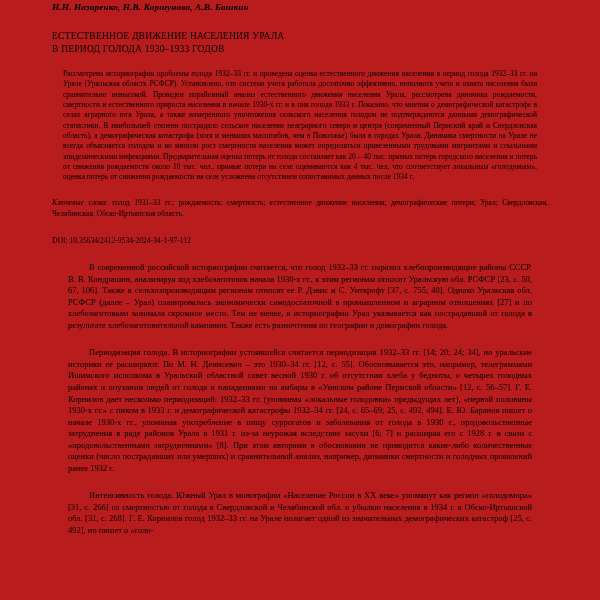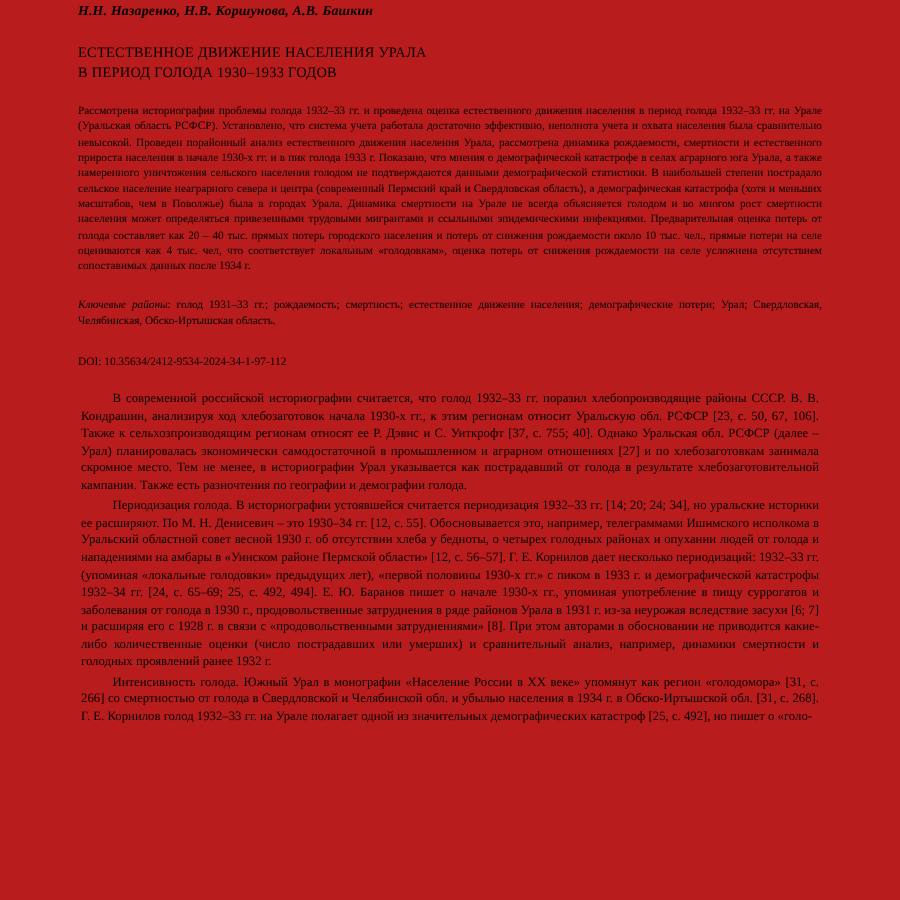--- a/index.html
+++ b/index.html
@@ -42,21 +42,21 @@
   }
   .article-title .line {
     display: block;
     white-space: nowrap;
   }
   .abstract {
     font-size: 7.5px;
     line-height: 10.3px;
     text-align: justify;
     text-justify: inter-word;
-    margin: 0;
+    margin: 11px;
     hyphens: manual;
   }
   .keywords {
     font-size: 7.5px;
     line-height: 10.3px;
     text-align: justify;
     margin: 16px 0 0 0;
   }
   .keywords .kw-label {
     font-style: italic;
@@ -67,21 +67,21 @@
     margin: 17px 0 0 0;
   }
   .body-text {
     font-size: 8.5px;
     line-height: 11.55px;
     text-align: justify;
     text-justify: inter-word;
     margin: 14px 0 0 0;
   }
   .body-text p {
-    margin: 2px;
+    margin: 16px;
     text-indent: 21px;
   }
   .body-text p .lead {
   }
   
   .col {
     width: 496px;
   }
 </style>
 </head>
@@ -94,21 +94,21 @@
     <div class="running-head">Н.Н. Назаренко, Н.В. Коршунова, А.В. Башкин</div>
 
     <h1 class="article-title">
       <span class="line">ЕСТЕСТВЕННОЕ ДВИЖЕНИЕ НАСЕЛЕНИЯ УРАЛА</span>
       <span class="line">В ПЕРИОД ГОЛОДА 1930–1933 ГОДОВ</span>
     </h1>
 
     <p class="abstract">Рассмотрена историография проблемы голода 1932–33 гг. и проведена оценка естественного движения населения в период голода 1932–33 гг. на Урале (Уральская область РСФСР). Установлено, что система учета работала достаточно эффективно, неполнота учета и охвата населения была сравнительно невысокой. Проведен порайонный анализ естественного движения населения Урала, рассмотрена динамика рождаемости, смертности и естественного прироста населения в начале 1930-х гг. и в пик голода 1933 г. Показано, что мнения о демографической катастрофе в селах аграрного юга Урала, а также намеренного уничтожения сельского населения голодом не подтверждаются данными демографической статистики. В наибольшей степени пострадало сельское население неаграрного севера и центра (современный Пермский край и Свердловская область), а демографическая катастрофа (хотя и меньших масштабов, чем в Поволжье) была в городах Урала. Динамика смертности на Урале не всегда объясняется голодом и во многом рост смертности населения может определяться привезенными трудовыми мигрантами и ссыльными эпидемическими инфекциями. Предварительная оценка потерь от голода составляет как 20 – 40 тыс. прямых потерь городского населения и потерь от снижения рождаемости около 10 тыс. чел., прямые потери на селе оцениваются как 4 тыс. чел, что соответствует локальным «голодовкам», оценка потерь от снижения рождаемости на селе усложнена отсутствием сопоставимых данных после 1934 г.</p>
 
     <p class="keywords">
-      <span class="kw-label">Ключевые районы</span><span>: голод 1931–33 гг.; рождаемость; смертность; естественное движение населения; демографические потери; Урал; Свердловская, Челябинская, Обско-Иртышская область.</span>
+      <span class="kw-label">Ключевые слова</span><span>: голод 1931–33 гг.; рождаемость; смертность; естественное движение населения; демографические потери; Урал; Свердловская, Челябинская, Обско-Иртышская область.</span>
     </p>
 
     <p class="doi">DOI: 10.35634/2412-9534-2024-34-1-97-112</p>
 
     <div class="body-text">
       <p>
         <span class="lead"></span><span>В современной российской историографии считается, что голод 1932–33 гг. поразил хлебопроизводящие районы СССР. В. В. Кондрашин, анализируя ход хлебозаготовок начала 1930-х гг., к этим регионам относит Уральскую обл. РСФСР [23, с. 50, 67, 106]. Также к сельхозпроизводящим регионам относят ее Р. Дэвис и С. Уиткрофт [37, с. 755; 40]. Однако Уральская обл. РСФСР (далее – Урал) планировалась экономически самодостаточной в промышленном и аграрном отношениях [27] и по хлебозаготовкам занимала скромное место. Тем не менее, в историографии Урал указывается как пострадавший от голода в результате хлебозаготовительной кампании. Также есть разночтения по географии и демографии голода.</span>
       </p>
       <p>
         <span class="lead">Периодизация голода.</span><span> В историографии устоявшейся считается периодизация 1932–33 гг. [14; 20; 24; 34], но уральские историки ее расширяют. По М. Н. Денисевич – это 1930–34 гг. [12, с. 55]. Обосновывается это, например, телеграммами Ишимского исполкома в Уральский областной совет весной 1930 г. об отсутствии хлеба у бедноты, о четырех голодных районах и опухании людей от голода и нападениями на амбары в «Уинском районе Пермской области» [12, с. 56–57]. Г. Е. Корнилов дает несколько периодизаций: 1932–33 гг. (упоминая «локальные голодовки» предыдущих лет), «первой половины 1930-х гг.» с пиком в 1933 г. и демографической катастрофы 1932–34 гг. [24, с. 65–69; 25, с. 492, 494]. Е. Ю. Баранов пишет о начале 1930-х гг., упоминая употребление в пищу суррогатов и заболевания от голода в 1930 г., продовольственные затруднения в ряде районов Урала в 1931 г. из-за неурожая вследствие засухи [6; 7] и расширяя его с 1928 г. в связи с «продовольственными затруднениями» [8]. При этом авторами в обосновании не приводится какие-либо количественные оценки (число пострадавших или умерших) и сравнительный анализ, например, динамики смертности и голодных проявлений ранее 1932 г.</span>

